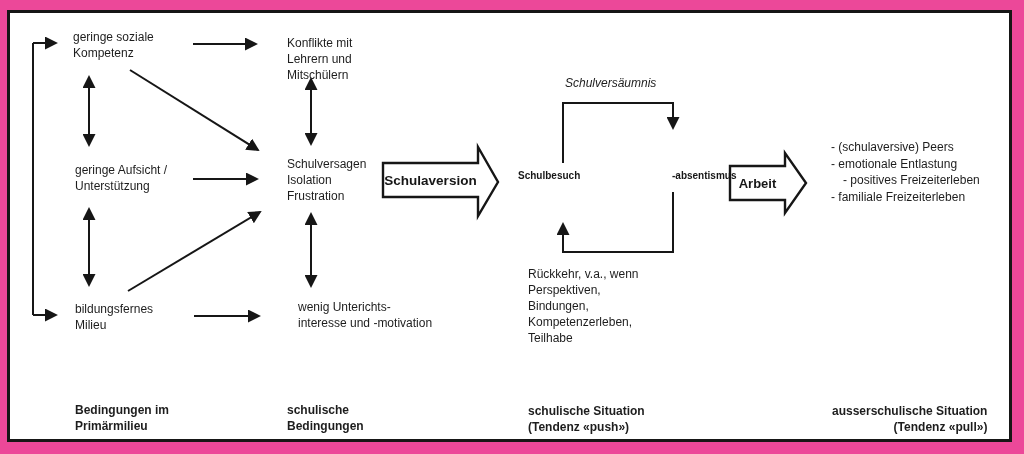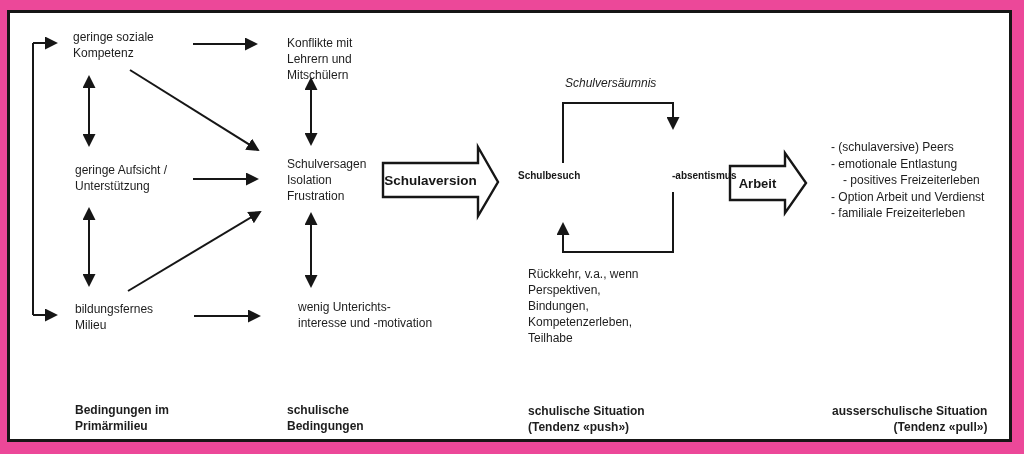--- a/index.html
+++ b/index.html
@@ -114,21 +114,20 @@
 Bindungen,
 Kompetenzerleben,
 Teilhabe</div>
 
   <div class="bigarrow-label" style="left:730px; top:176px; width:55px; font-size:13px;">Arbeit</div>
 
   <div style="position:absolute; left:831px; top:139px;">
     <div class="txt outcome-line" style="position:static;">- (schulaversive) Peers</div>
     <div class="txt outcome-line" style="position:static;">- emotionale Entlastung</div>
     <div class="txt outcome-line" style="position:static;margin-left:12px;">- positives Freizeiterleben</div>
-    <div class="txt outcome-line" style="position:static;">- Option Arbeit und Verdienst</div>
     <div class="txt outcome-line" style="position:static;">- familiale Freizeiterleben</div>
   </div>
 
   <div class="txt bold" style="left:75px; top:402px;">Bedingungen im
 Primärmilieu</div>
   <div class="txt bold" style="left:287px; top:402px;">schulische
 Bedingungen</div>
   <div class="txt bold" style="left:528px; top:403px;">schulische Situation
 (Tendenz «push»)</div>
   <div class="txt bold" style="left:832px; top:403px;text-align:right;">ausserschulische Situation

